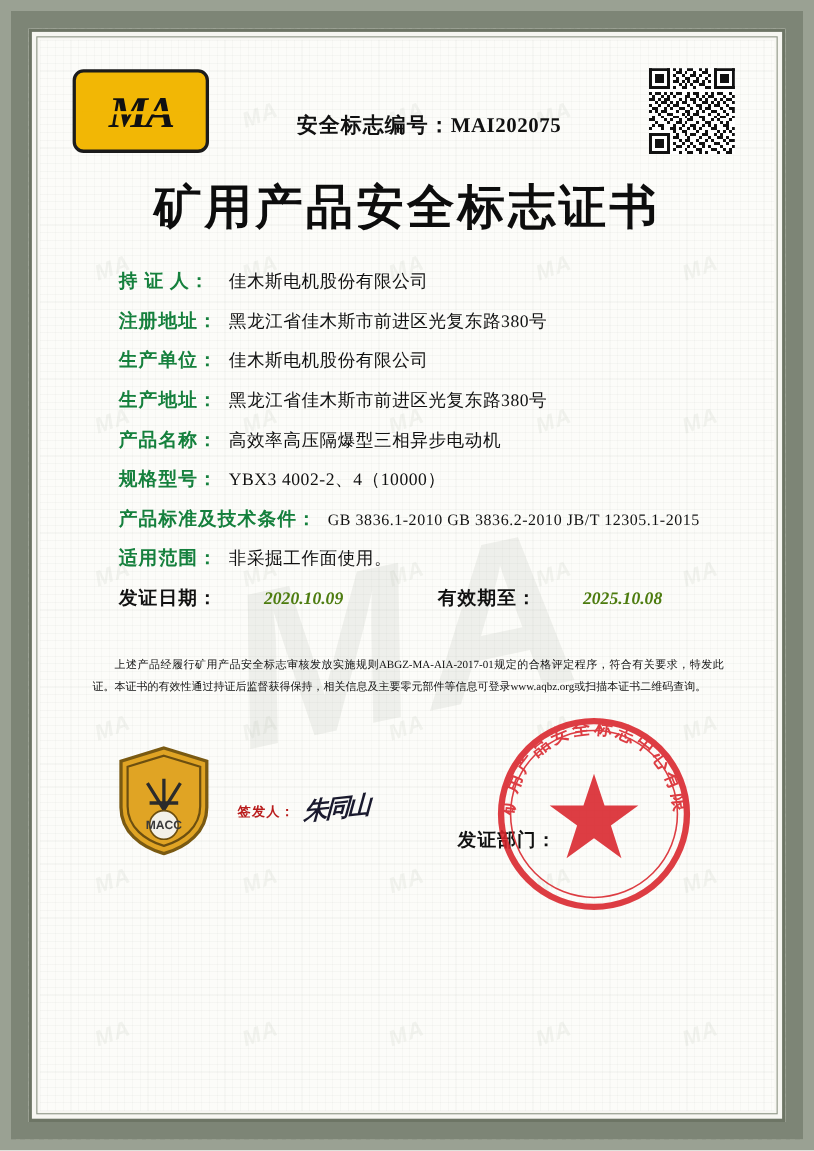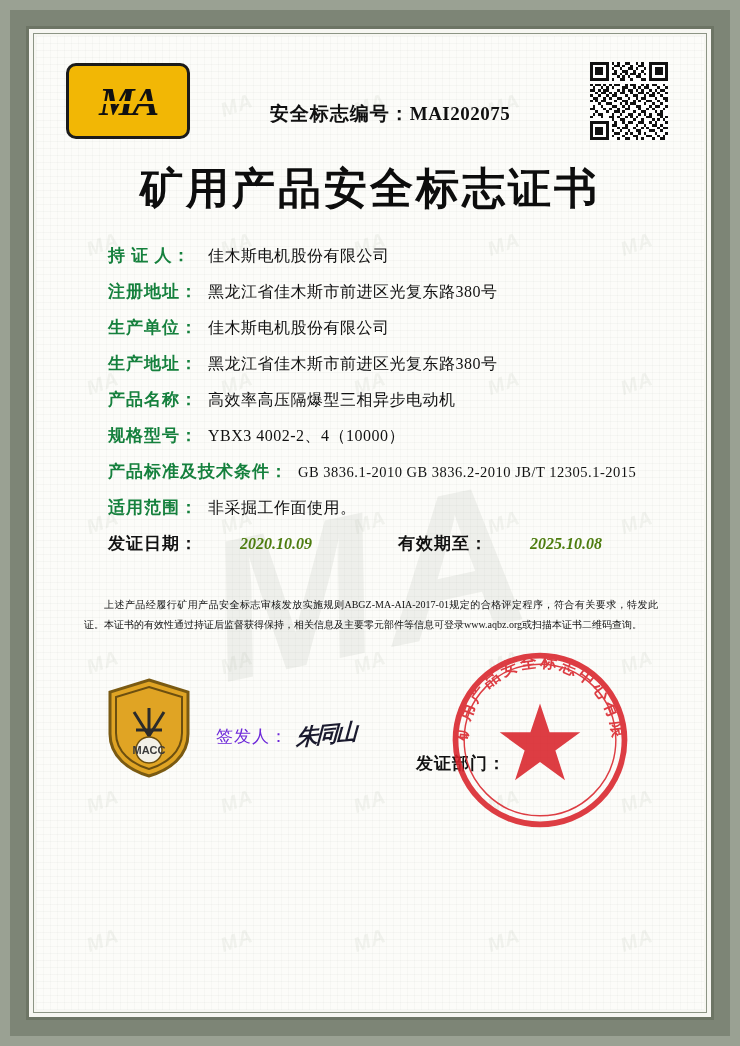--- a/index.html
+++ b/index.html
@@ -258,23 +258,23 @@
   .sign-row {
     position: absolute;
     left: 150px;
     top: 48px;
     display: flex;
     align-items: baseline;
     gap: 8px;
     font-family: "Liberation Serif", serif;
   }
   .sign-row .lbl {
-    font-size: 17px;
-    font-weight: 400;
-    color: #6d28d9;
+    font-size: 12px;
+    font-weight: 700;
+    color: #b91c1c;
     letter-spacing: 1px;
   }
   .signature {
     font-family: "Liberation Serif", serif;
     font-size: 22px;
     font-style: italic;
     font-weight: 700;
     color: #1a1a2e;
     transform: rotate(-6deg) skewX(-8deg);
     letter-spacing: -2px;

